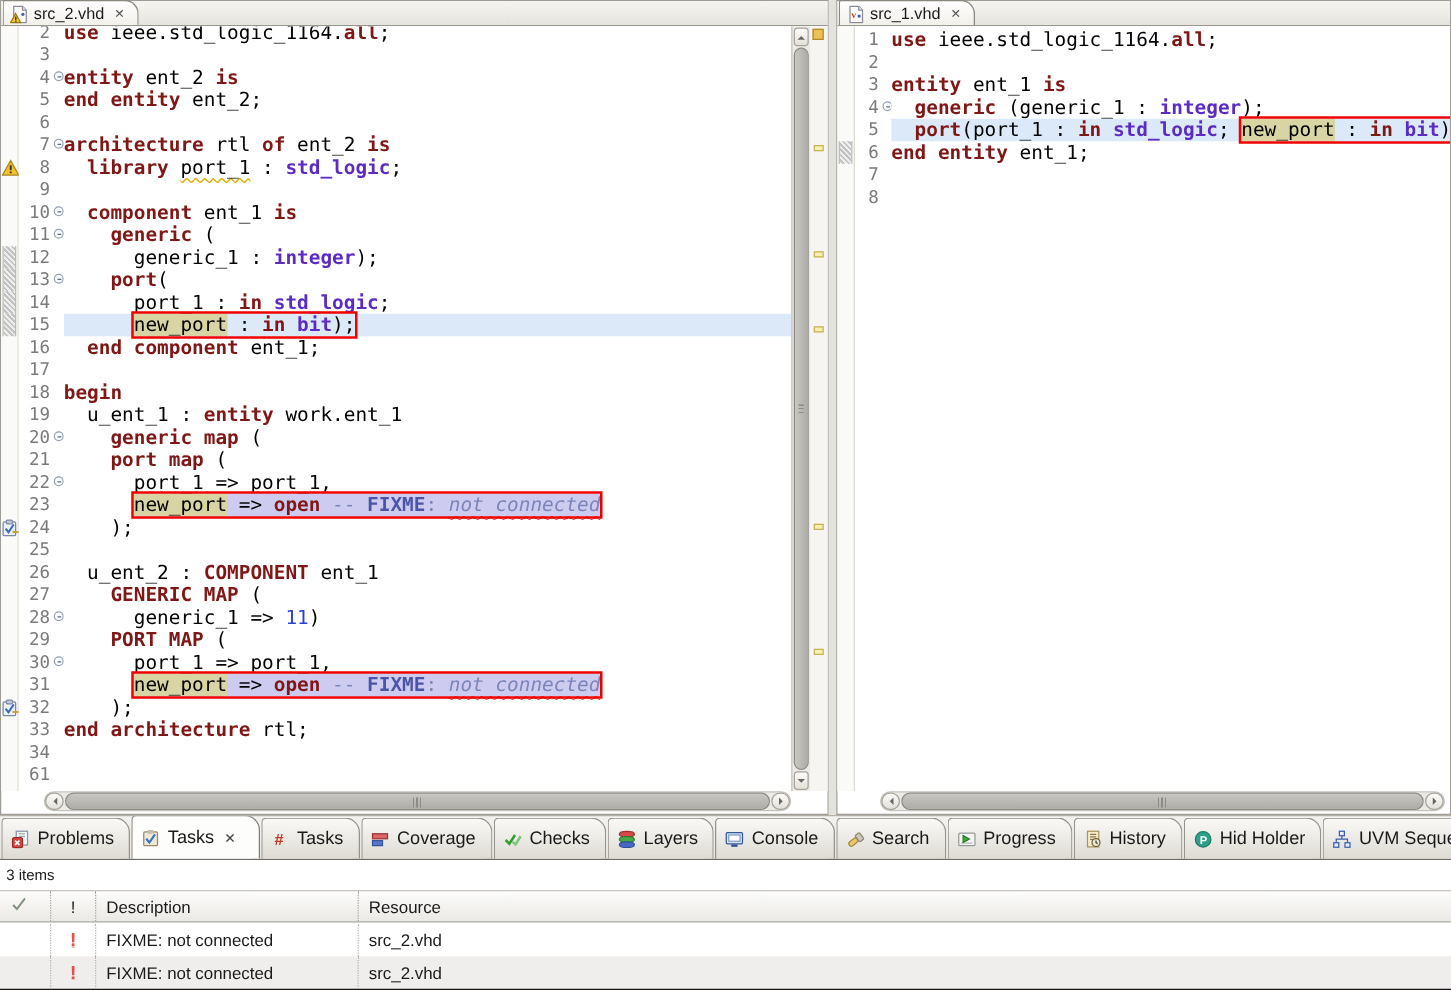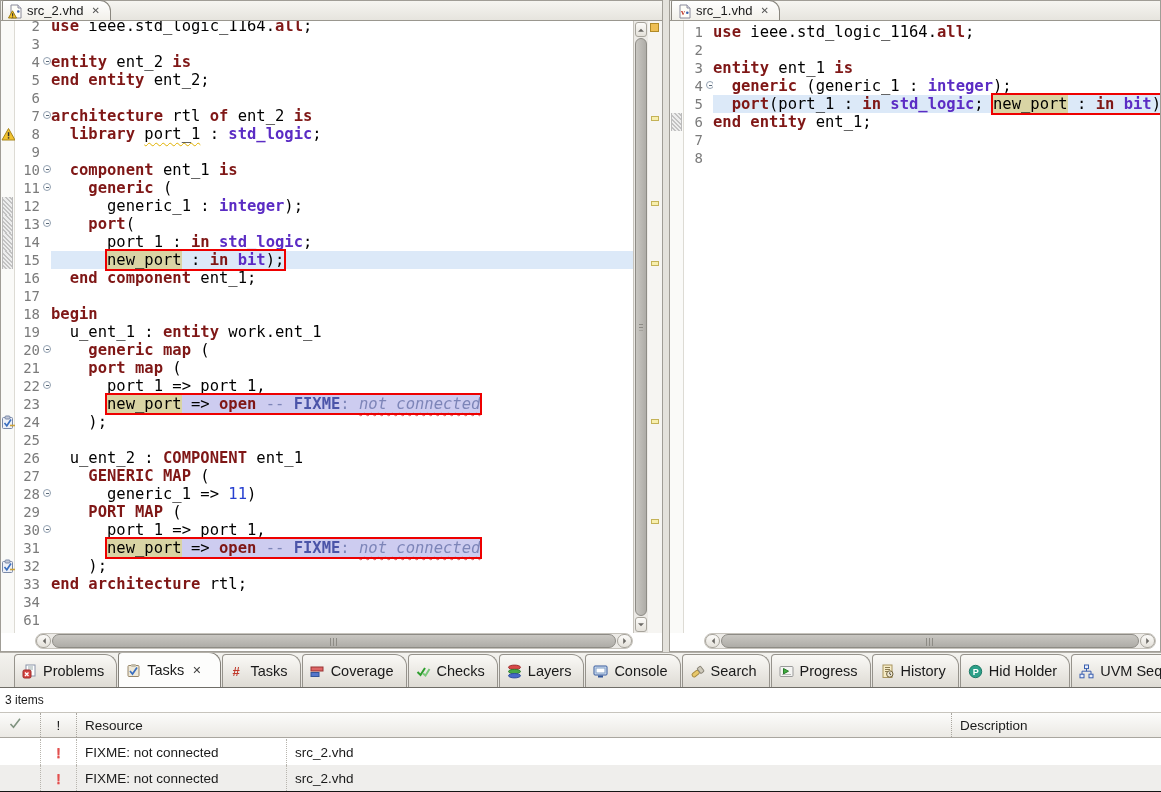--- a/index.html
+++ b/index.html
@@ -66,21 +66,21 @@
   .hscroll{position:absolute;bottom:2px;height:16px;background:#eceae6;border:1px solid #c6c3bc;border-radius:8px;}
   #ed-left .hscroll{left:34px;right:29px;}
   #ed-right .hscroll{left:34px;right:4px;}
   .hbtn{position:absolute;top:0;width:15px;height:14px;background:linear-gradient(#fcfbf9,#e4e1da);border:1px solid #a7a49c;border-radius:7px;}
   .hbtn.lft{left:0;} .hbtn.rgt{right:0;}
   .hthumb{position:absolute;top:0;left:16px;right:16px;height:14px;background:linear-gradient(#c9c7c2,#aeaca7);border:1px solid #8d8b85;border-radius:7px;}
   .hgrip{position:absolute;top:3px;left:50%;width:8px;height:8px;transform:translateX(-50%);background:repeating-linear-gradient(90deg,#8d8b85 0 1px,transparent 1px 3px);}
 
   
   .panel{position:absolute;left:0;top:652px;width:1161px;height:140px;background:#fff;border-bottom:2px solid #141414;}
-  .ptabs{position:absolute;left:0;right:0;top:0;height:36px;background:linear-gradient(#f3f2ee,#e5e3dd);border-top:1px solid #b3b0a9;border-bottom:1px solid #6f6d67;display:flex;align-items:flex-end;overflow:hidden;padding-left:14px;}
+  .ptabs{position:absolute;left:0;right:0;top:0;height:36px;background:linear-gradient(#f3f2ee,#e5e3dd);border-top:1px solid #b3b0a9;border-bottom:1px solid #6f6d67;display:flex;align-items:flex-end;overflow:hidden;padding-left:1px;}
   .ptab{height:33px;display:flex;align-items:center;gap:6px;padding:0 12px 0 7px;font-size:14.5px;white-space:nowrap;background:linear-gradient(#faf9f6,#dedbd4);border:1px solid #96938c;border-bottom:none;border-radius:4px 12px 0 0;margin-right:1px;flex:0 0 auto;}
   .ptab.active{background:#fdfdfc;height:35px;border-color:#84817a;padding-right:18px;}
   .ptab .picon{width:15px;height:15px;display:inline-block;}
   .ptab .pclose{font-size:11px;color:#444;margin-left:2px;}
   .pcount{position:absolute;left:0;right:0;top:37px;height:23px;line-height:23px;background:#fff;font-size:12px;padding-left:5px;}
   .thead{position:absolute;left:0;right:0;top:60px;height:26px;background:linear-gradient(#fcfcfb,#ebe9e4);border-top:1px solid #c7c4bd;border-bottom:1px solid #a9a69f;display:flex;font-size:13.5px;}
   .th{display:flex;align-items:center;padding-left:8px;border-left:1px dotted #aaa7a0;height:100%;}
   .th:first-child{border-left:none;}
   .trow{position:absolute;left:0;right:0;height:26px;display:flex;font-size:13.5px;background:#fff;}
   .trow.alt{background:#efeeec;}
@@ -491,22 +491,22 @@
       </div>
     </div>
   <div class="pcount">3 items</div>
   <div class="thead">
       <div class="th c-check">
         <span class="hcheck"><svg width="15" height="15" viewBox="0 0 15 15" xmlns="http://www.w3.org/2000/svg">
             <path d="M2.5 8l3 3.2 6.5-8.5" stroke="#7f927f" stroke-width="1.6" fill="none"></path>
           </svg></span>
       </div>
       <div class="th c-pri">!</div>
+      <div class="th c-desc">Description</div>
       <div class="th c-res">Resource</div>
-      <div class="th c-desc">Description</div>
     </div>
   <div class="tbody"></div>
 <div class="trow" style="top: 87px;">
       <div class="td c-check"></div>
       <div class="td c-pri">
         <span class="pri">!</span>
       </div>
       <div class="td c-desc">FIXME: not connected</div>
       <div class="td c-res">src_2.vhd</div>
     </div>

